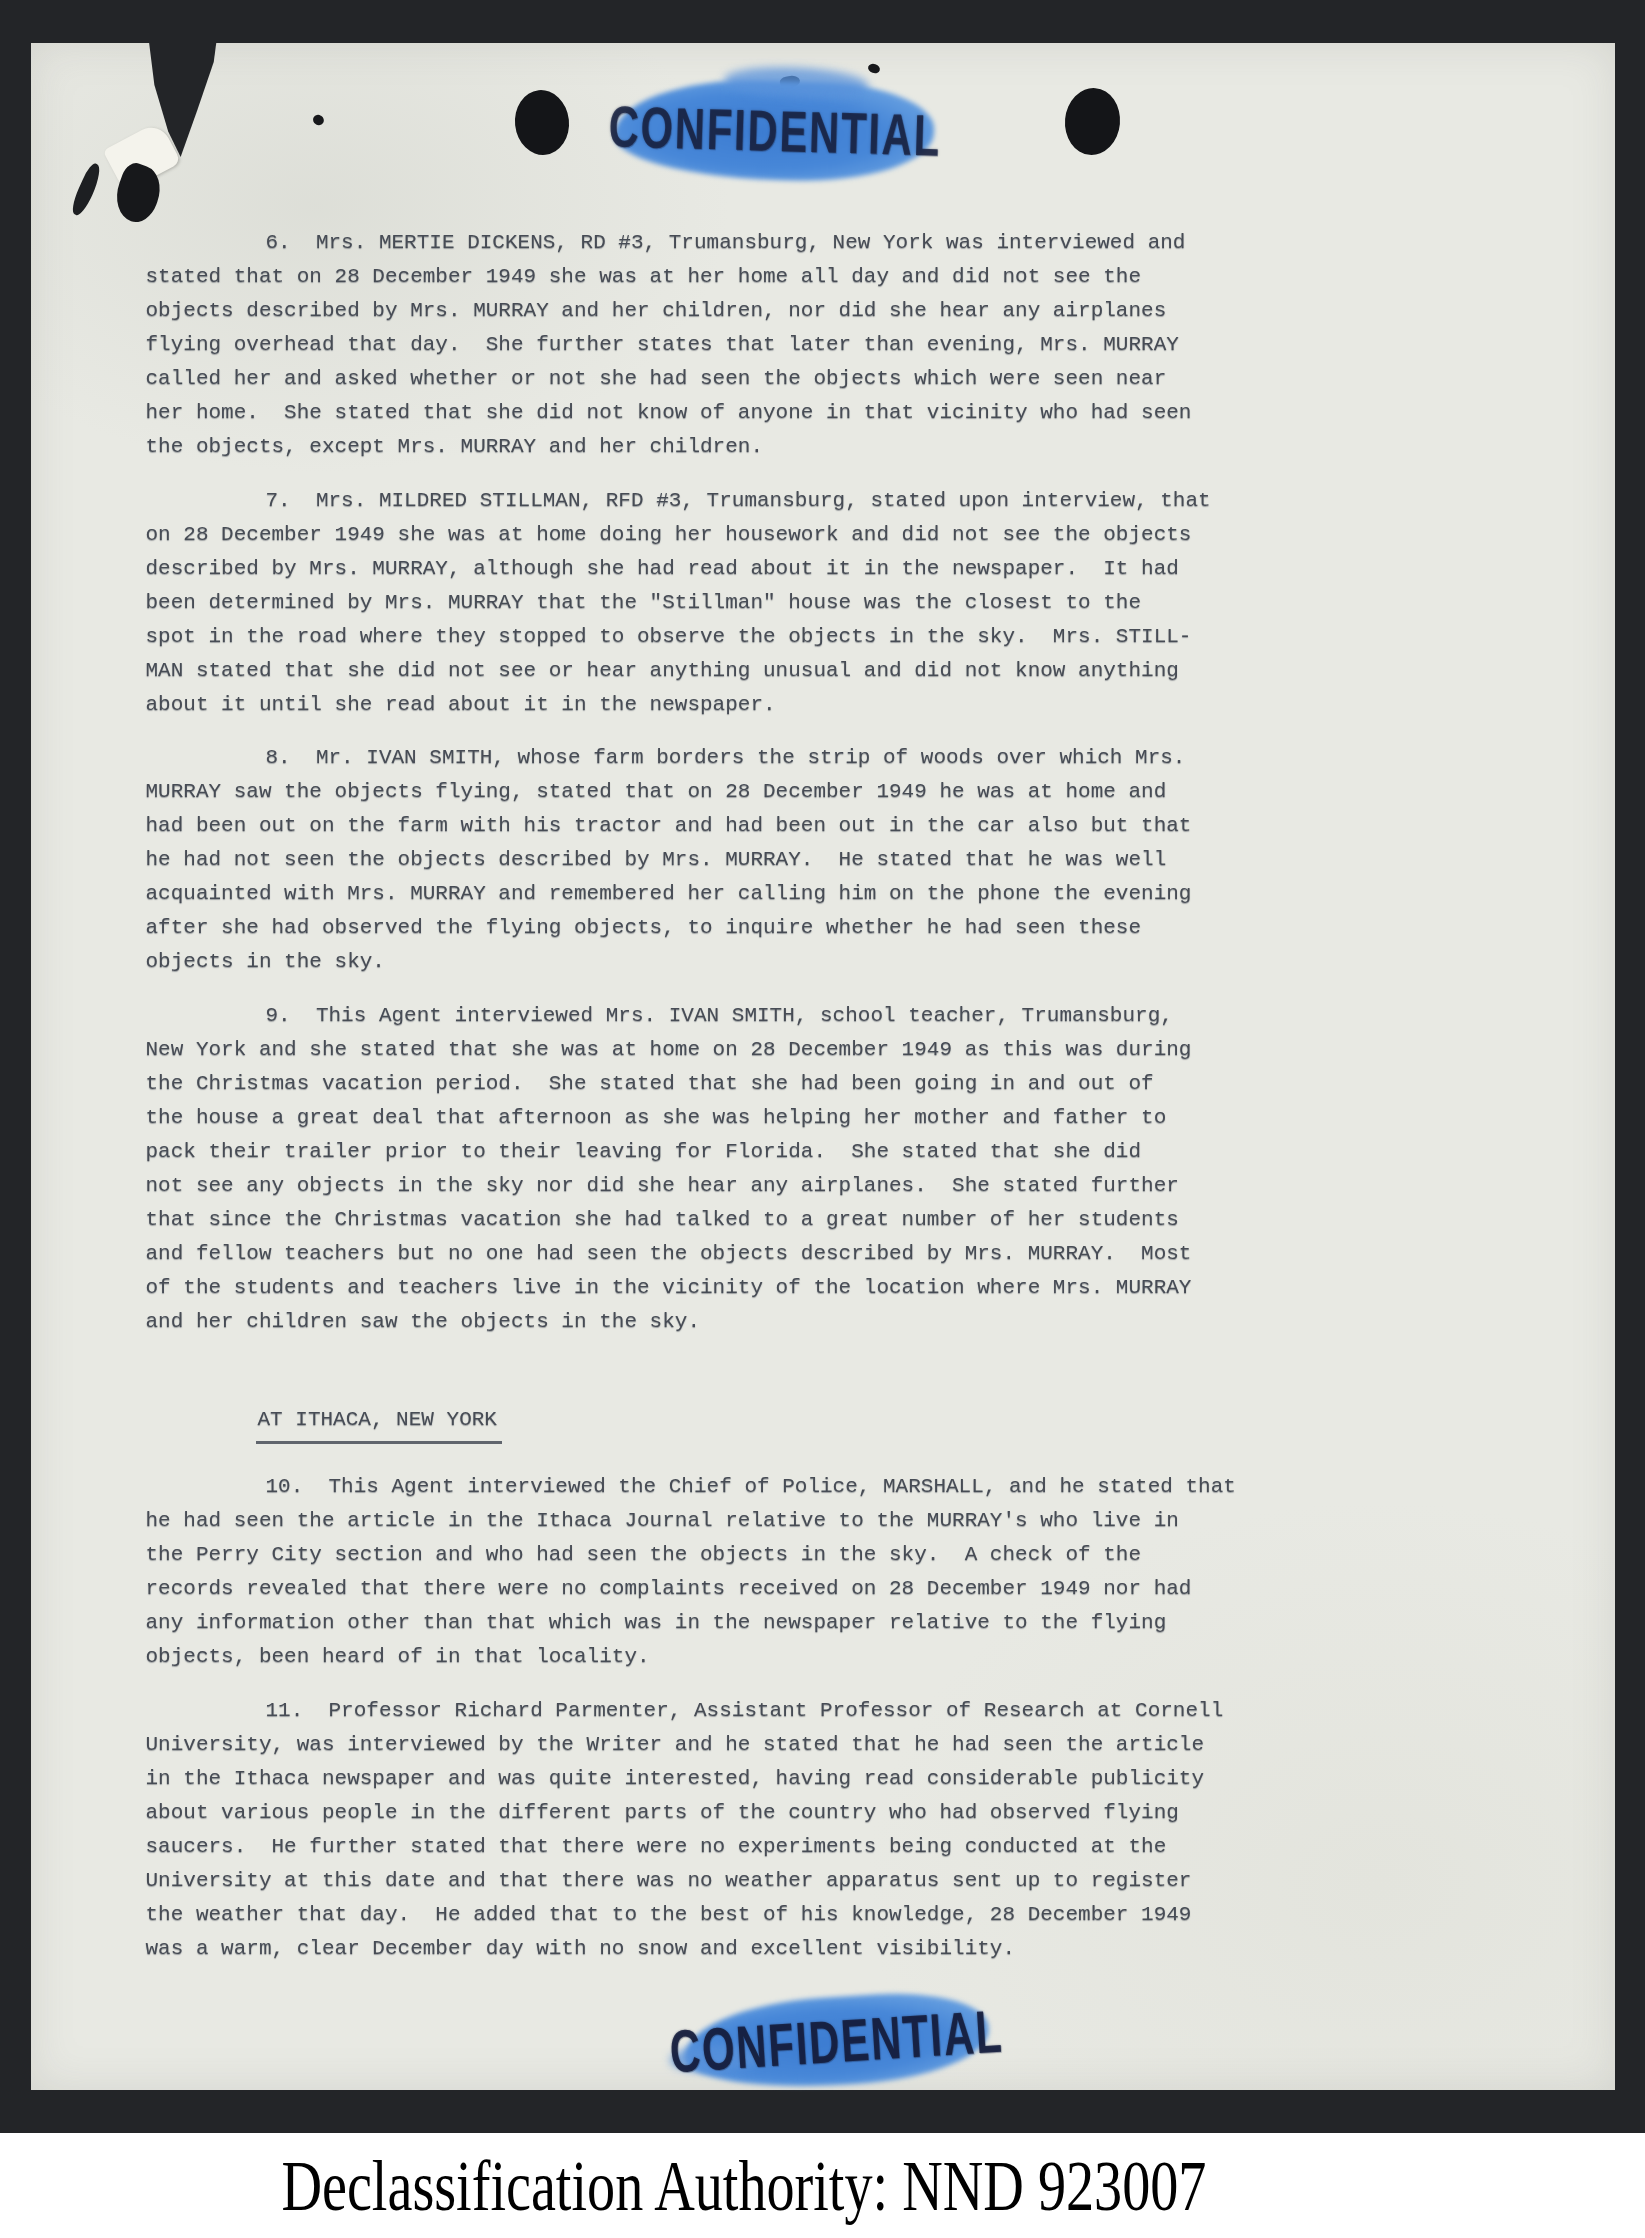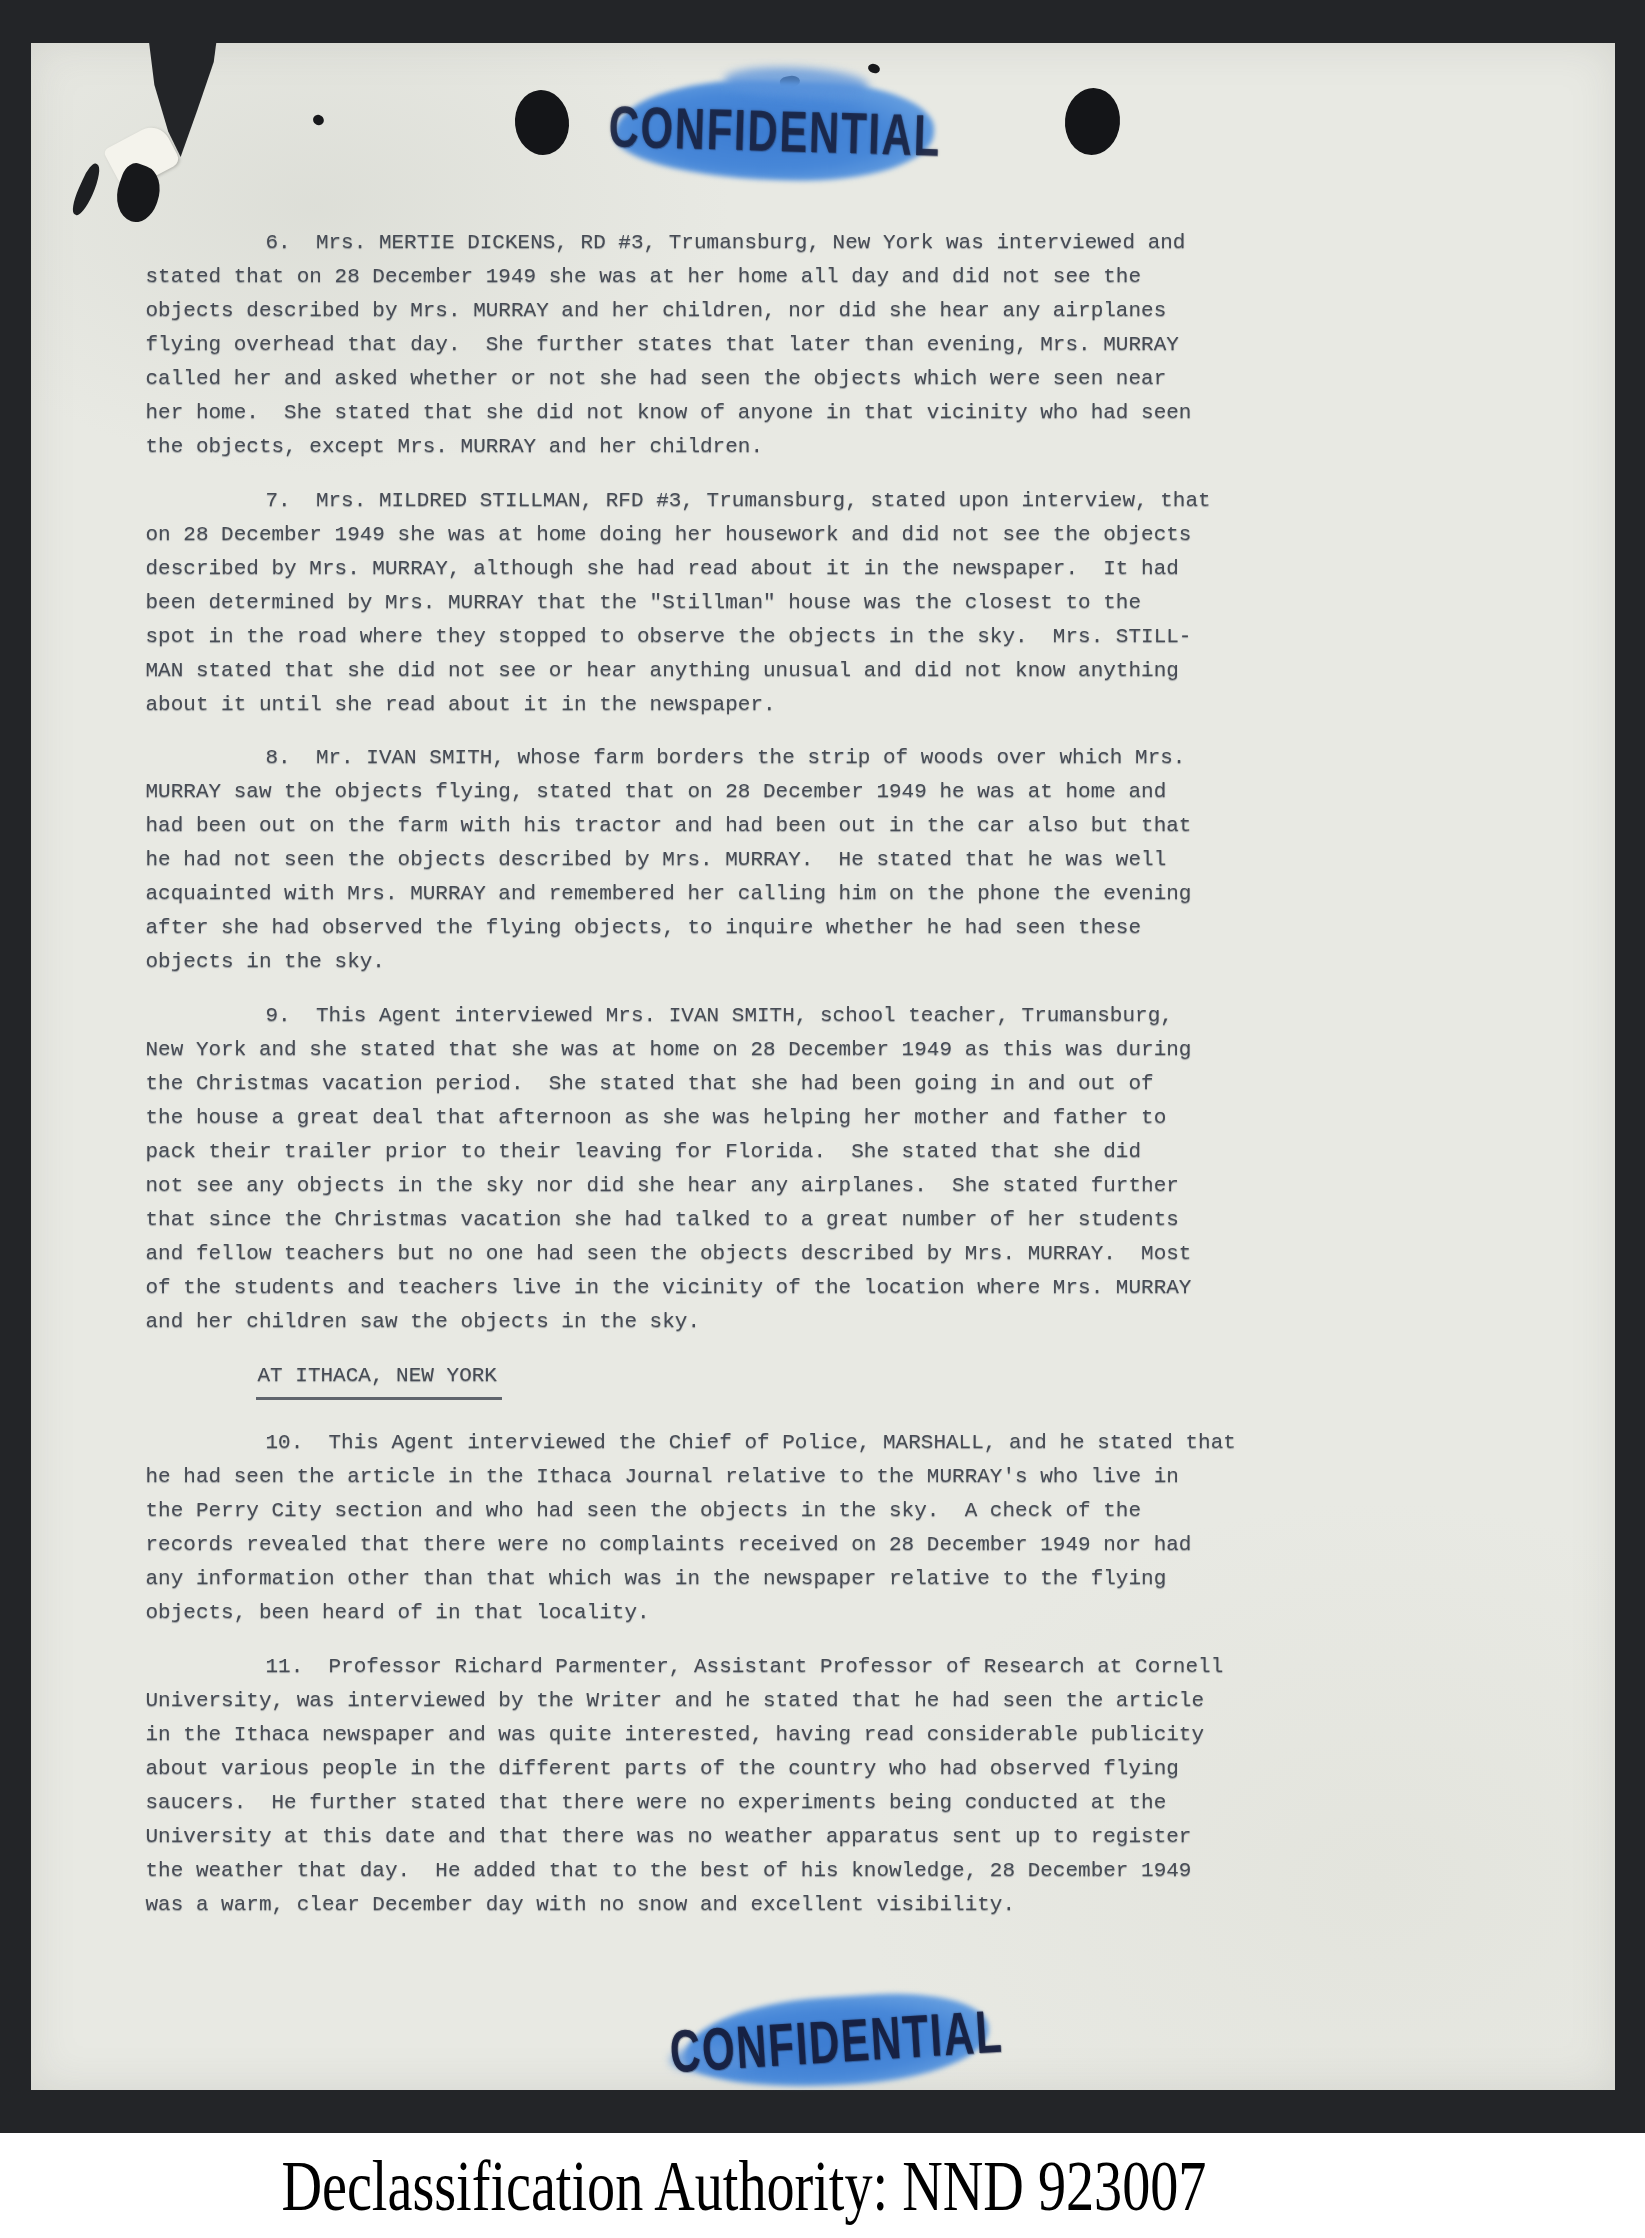--- a/index.html
+++ b/index.html
@@ -97,20 +97,21 @@
   .typed p{
     margin:0 0 19.7px 0;
     text-indent:120px;
     white-space:pre-wrap;
   }
   .heading{margin:6.9px 0 26.6px 110px;}
   .heading-text{
     display:inline-block;
     padding:0 4.9px 3.9px 2px;
     border-bottom:3.4px solid rgba(72,77,88,0.85);
+    margin-top:44px;
   }
 
   
   .caption-band{
     position:absolute;left:0;bottom:0;width:1487px;height:106px;
     background:#ffffff;
     display:flex;align-items:center;justify-content:center;
   }
   .caption-text{
     font-family:"Liberation Serif","DejaVu Serif",serif;

